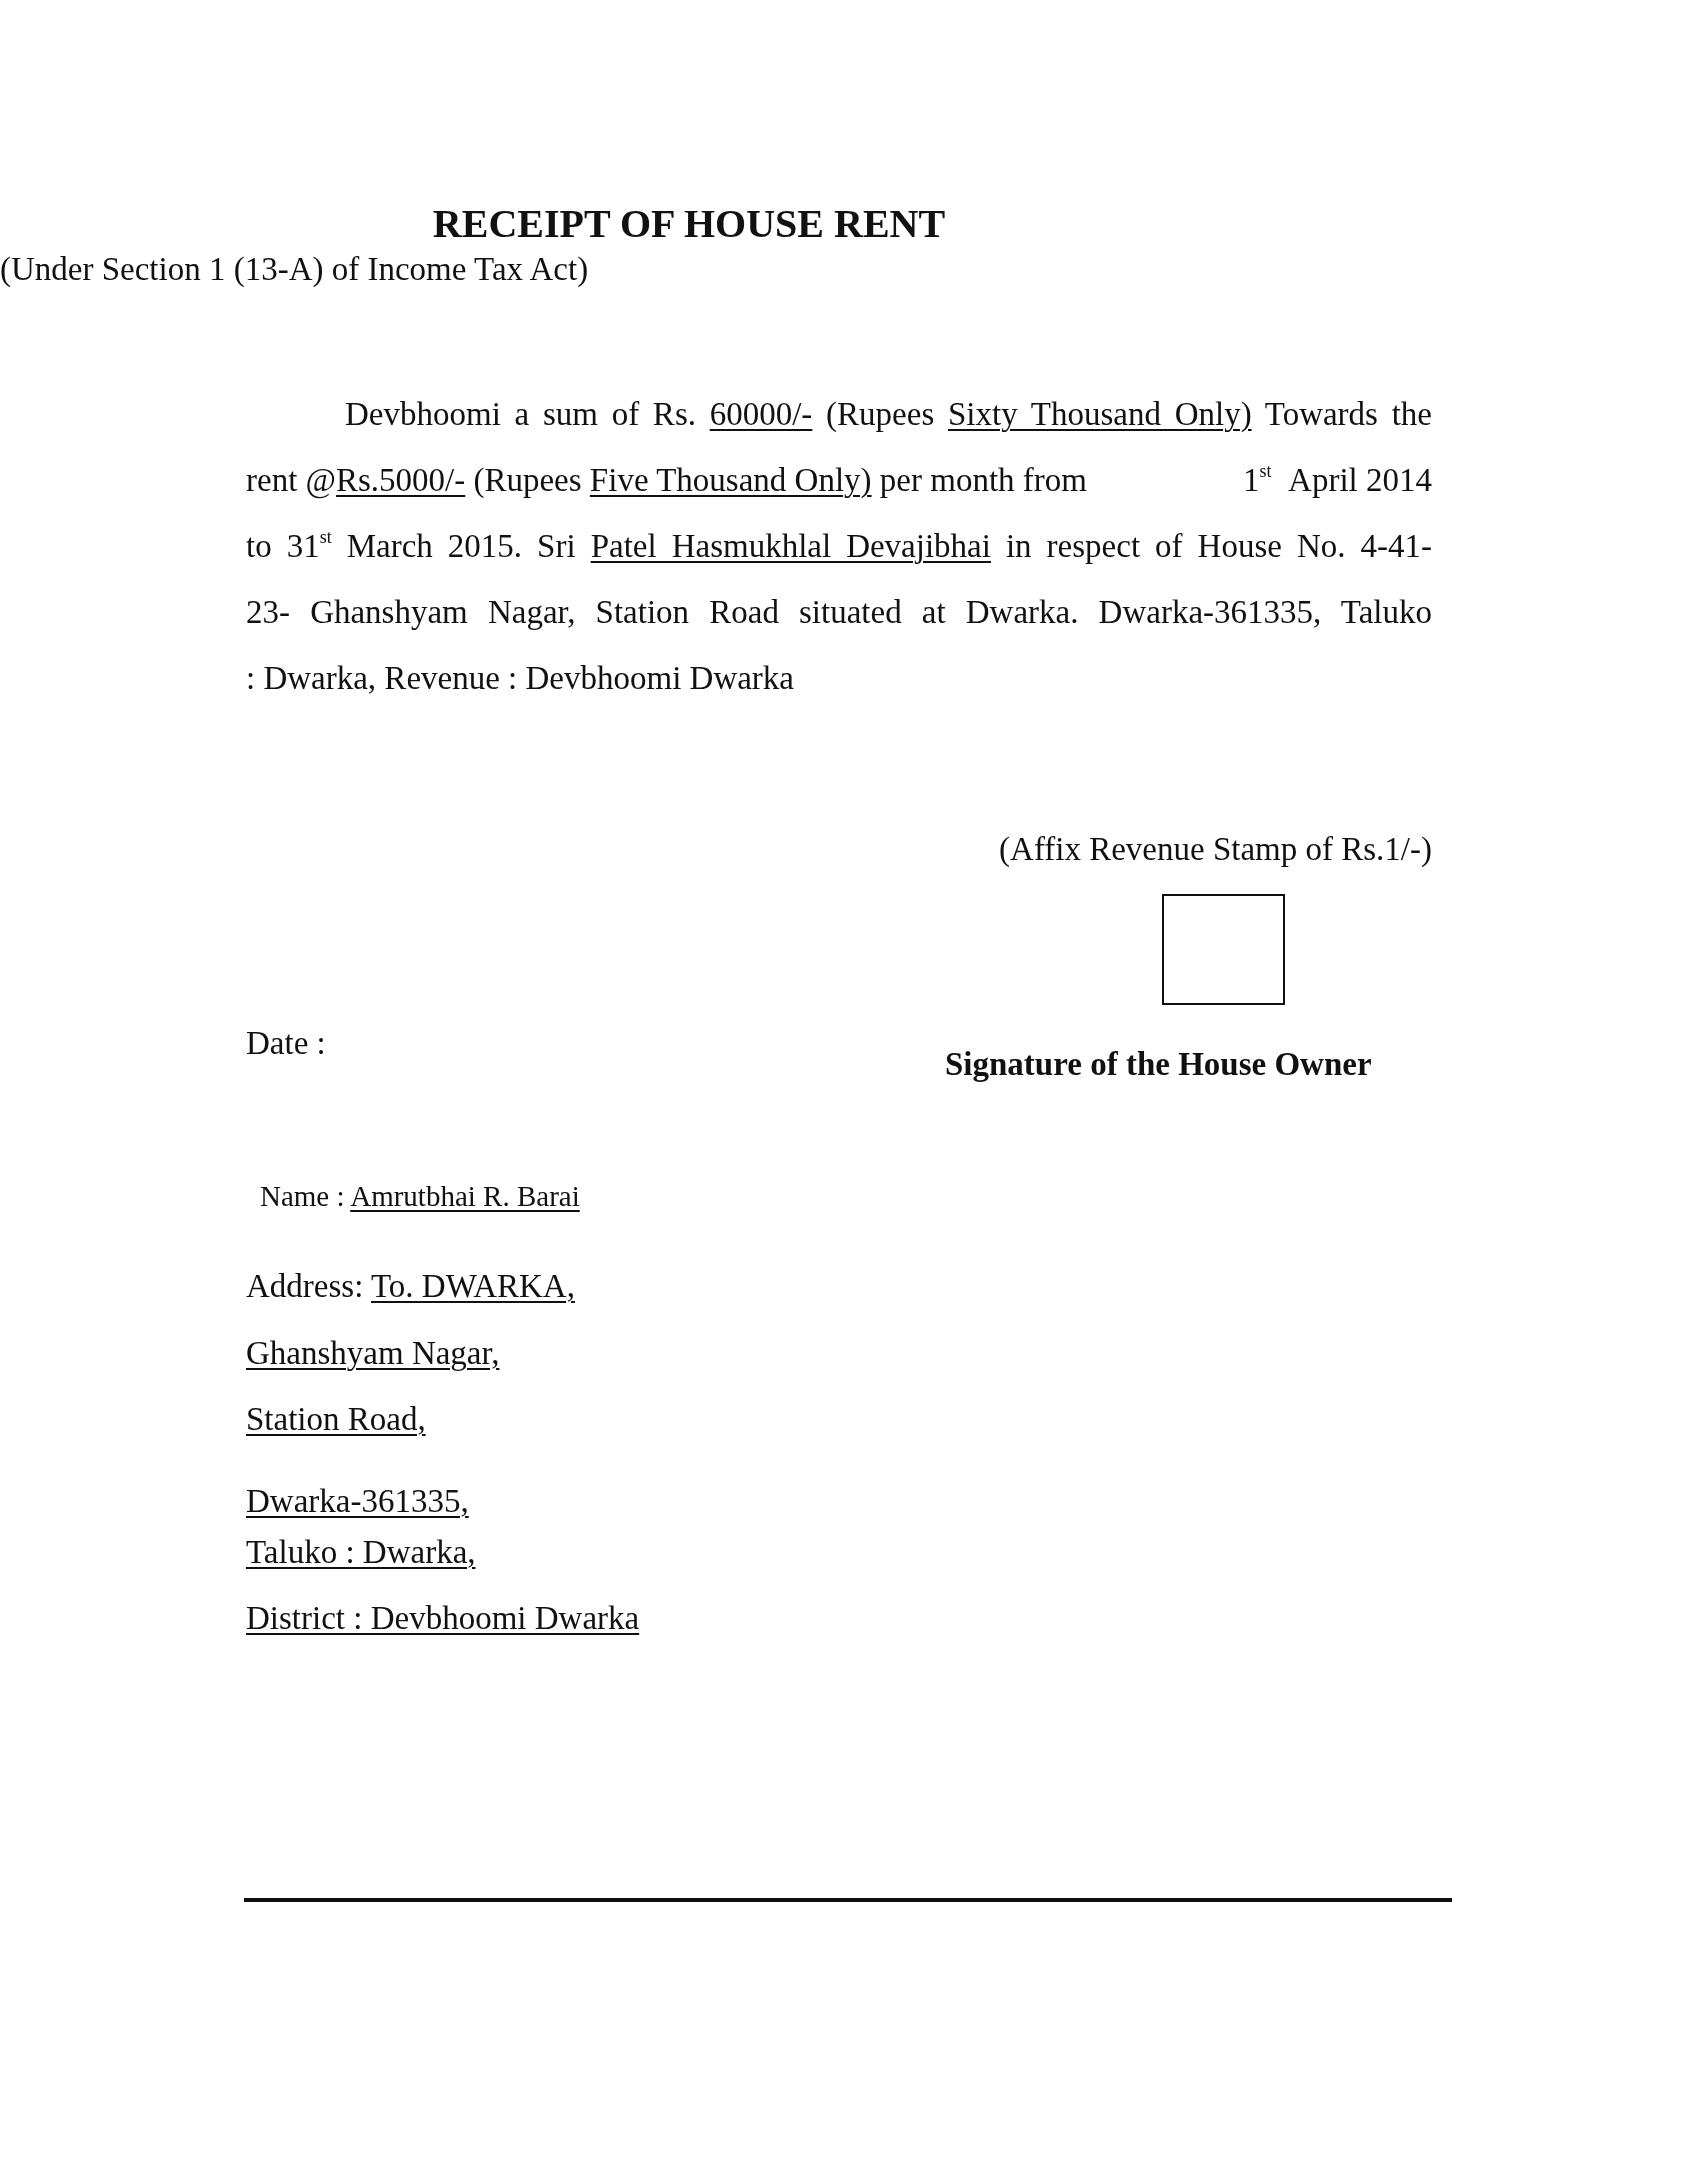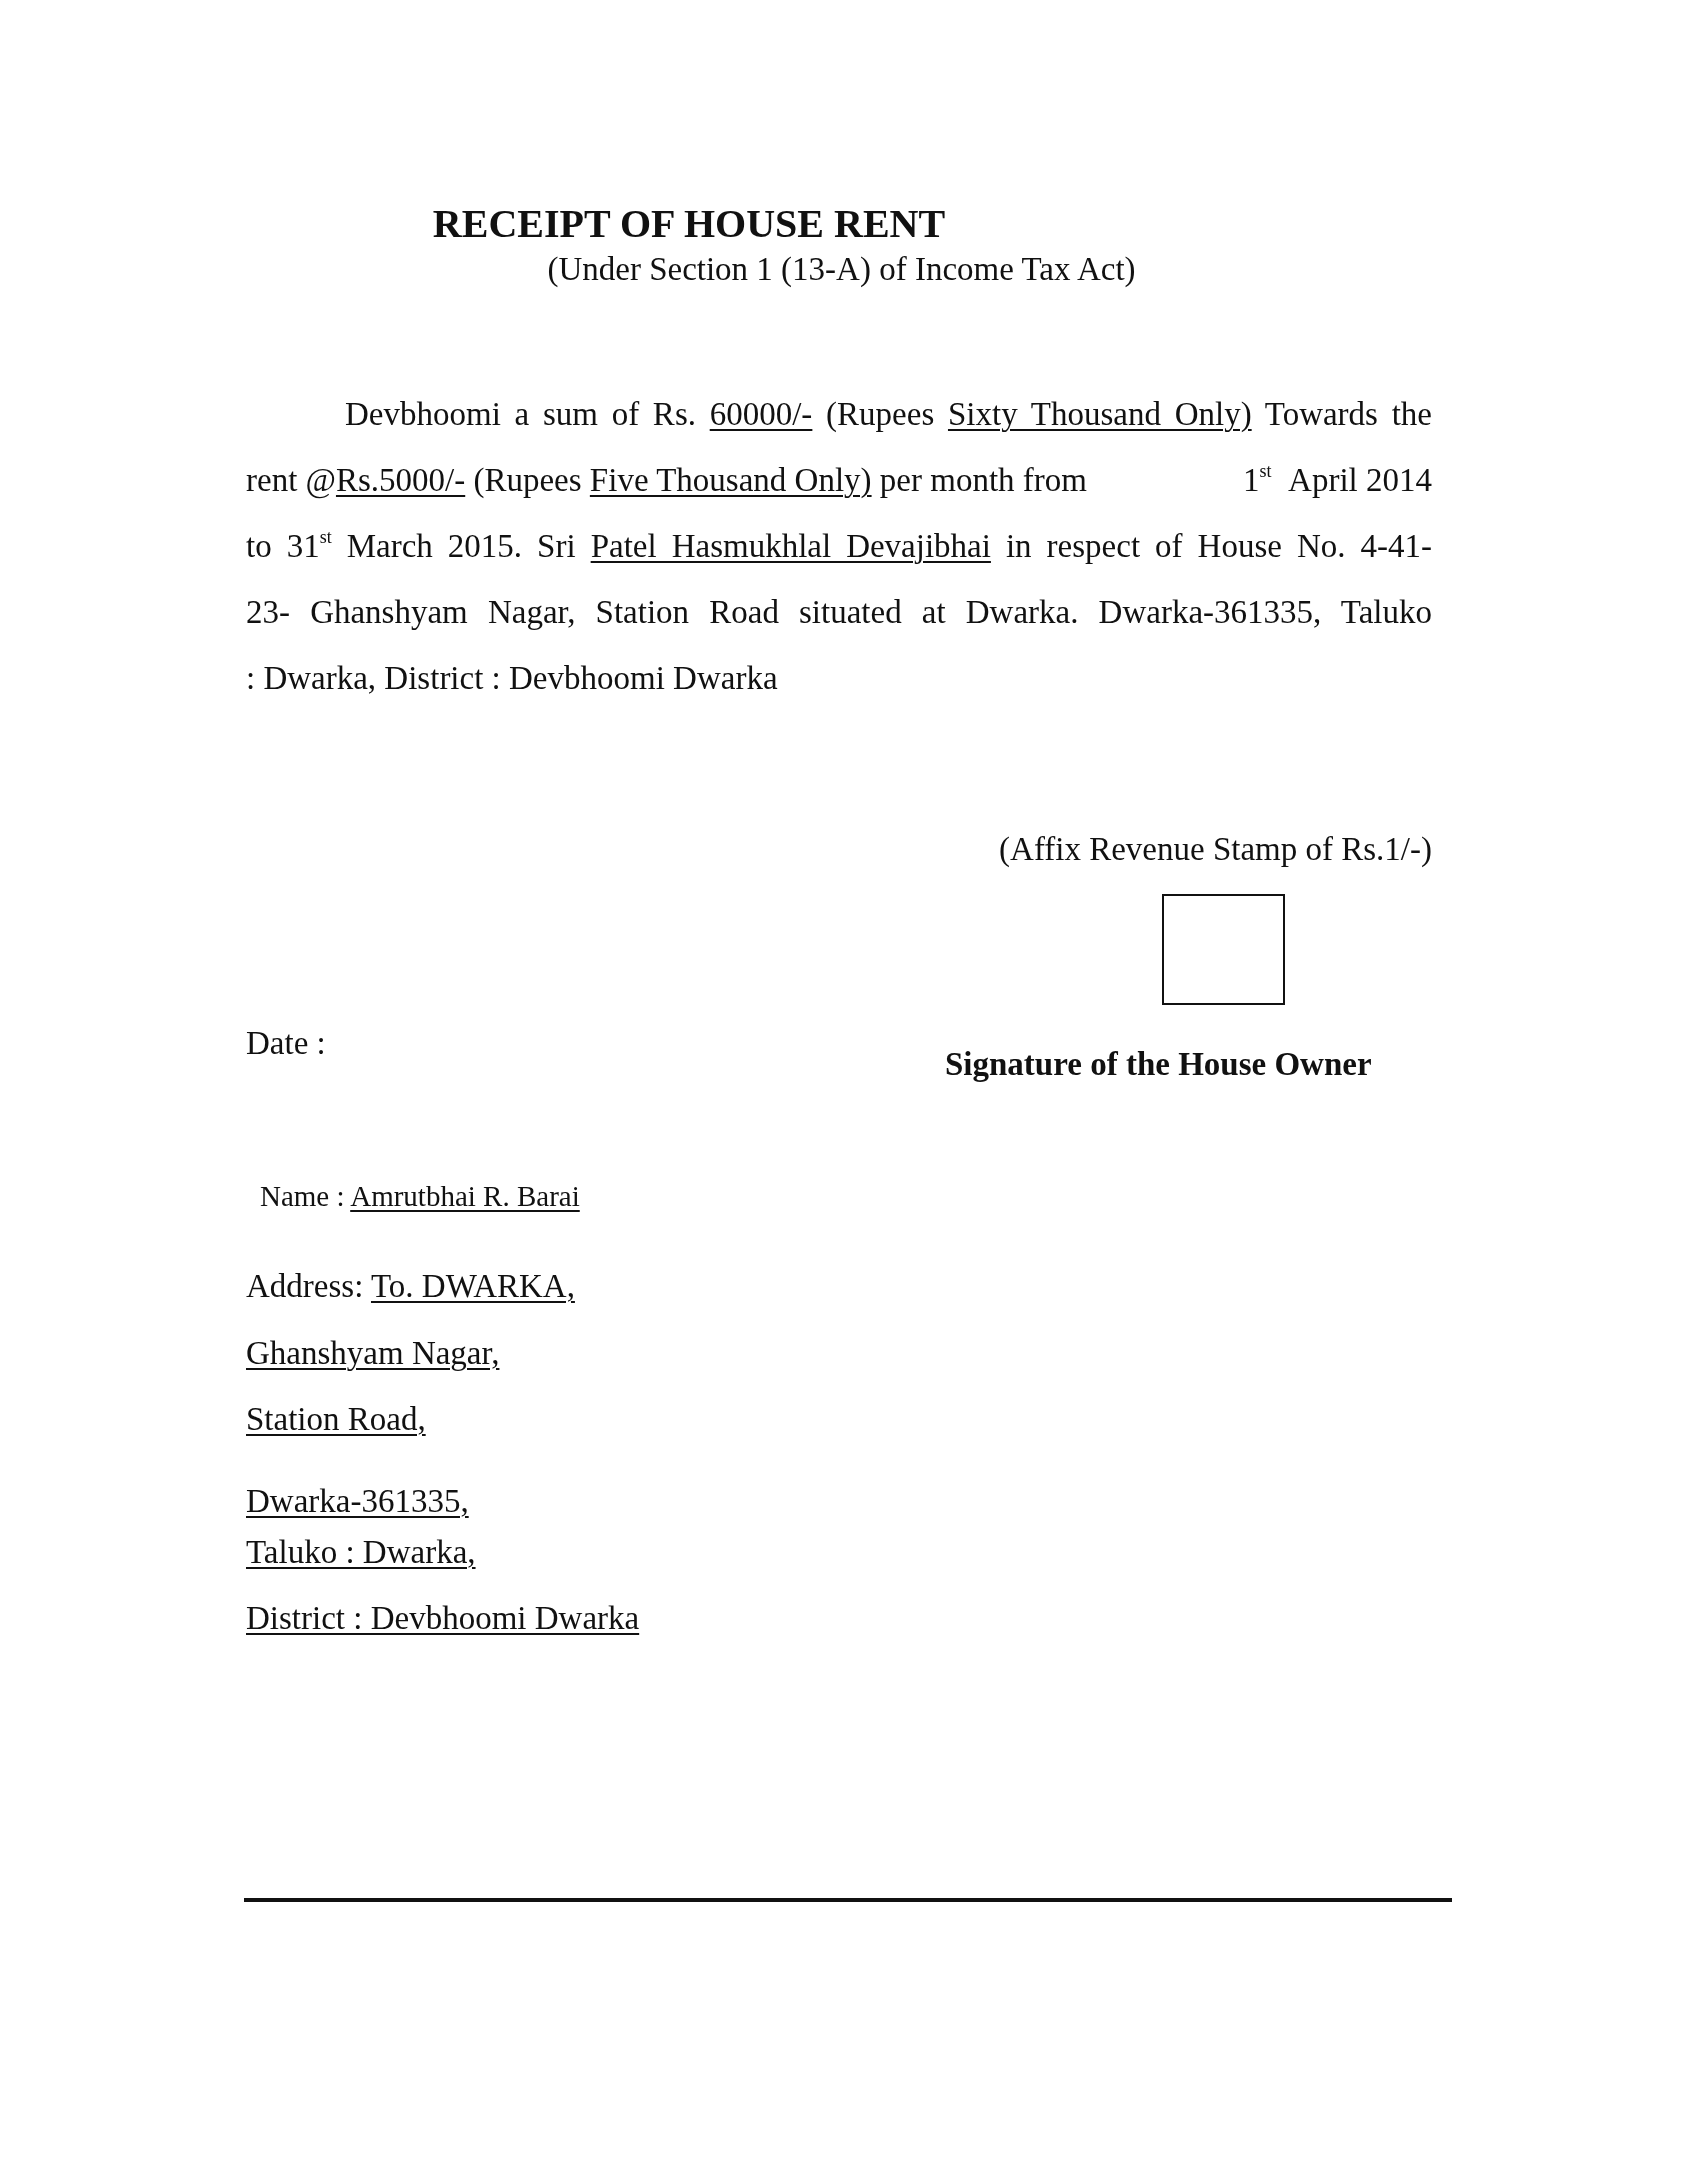--- a/index.html
+++ b/index.html
@@ -1,20 +1,20 @@
 <!DOCTYPE html>
 <html><head>
 <meta charset="utf-8">
 <style>
   html, body { margin: 0; padding: 0; background: #ffffff; }
   body { width: 1683px; height: 2178px; position: relative; overflow: hidden;
          font-family: "Liberation Serif", "DejaVu Serif", serif; color: #111111; }
   .abs { position: absolute; white-space: nowrap; }
   .title { left: 0; width: 1378px; top: 200px; text-align: center; font-size: 40px; font-weight: bold; letter-spacing: 0px; }
-  .subtitle { left: 0; width: 1683px; top: 251px; text-align: center; font-size: 33px; }
+  .subtitle { left: 0; width: 1683px; top: 251px; font-size: 33px; }
   .para { left: 246px; width: 1186px; top: 381px; font-size: 33px; line-height: 66px; white-space: normal; text-align: justify; }
   .para .line { display: block; white-space: nowrap; text-align-last: justify; height: 66px; }
   .para .line.last { text-align-last: left; }
   .para .line.indent { padding-left: 99px; }
   u { text-decoration: underline; text-decoration-thickness: 2px; text-underline-offset: 4px; }
   sup { font-size: 18px; vertical-align: 14px; line-height: 0; }
   .stamp-label { right: 251px; top: 825px; font-size: 33px; margin-top: 6px; }
   .stamp-box { left: 1162px; top: 894px; width: 119px; height: 107px; border: 2.5px solid #111; box-sizing: content-box; }
   .date-label { left: 246px; top: 1025px; font-size: 33px; }
   .signature-label { left: 945px; top: 1046px; font-size: 33px; font-weight: bold; }
@@ -26,21 +26,21 @@
 <body>
 
 <div class="abs title">RECEIPT OF HOUSE RENT</div>
 <div class="abs subtitle">(Under Section 1 (13-A) of Income Tax Act)</div>
 
 <div class="abs para">
   <span class="line indent"><span>Devbhoomi a sum of Rs. </span><u>60000/-</u><span> (Rupees </span><u>Sixty Thousand Only)</u><span> Towards the</span></span>
   <span class="line" style="text-align-last:left; position:relative;"><span>rent @</span><u>Rs.5000/-</u><span> (Rupees </span><u>Five Thousand Only)</u><span> per month from</span><span style="position:absolute; right:0; top:0;"><span>1</span><sup>st</sup>&nbsp;&nbsp;<span>April 2014</span></span></span>
   <span class="line"><span>to 31</span><sup>st</sup><span> March 2015. Sri </span><u>Patel Hasmukhlal Devajibhai</u><span> in respect of House No. 4-41-</span></span>
   <span class="line">23- Ghanshyam Nagar, Station Road situated at Dwarka. Dwarka-361335, Taluko</span>
-  <span class="line last">: Dwarka, District : Devbhoomi Dwarka</span>
+  <span class="line last">: Dwarka, Revenue : Devbhoomi Dwarka</span>
 </div>
 
 <div class="abs stamp-label">(Affix Revenue Stamp of Rs.1/-)</div>
 <div class="abs stamp-box"></div>
 
 <div class="abs date-label">Date :</div>
 <div class="abs signature-label">Signature of the House Owner</div>
 
 <div class="abs name-line"><span>Name : </span><u>Amrutbhai R. Barai</u></div>
 

